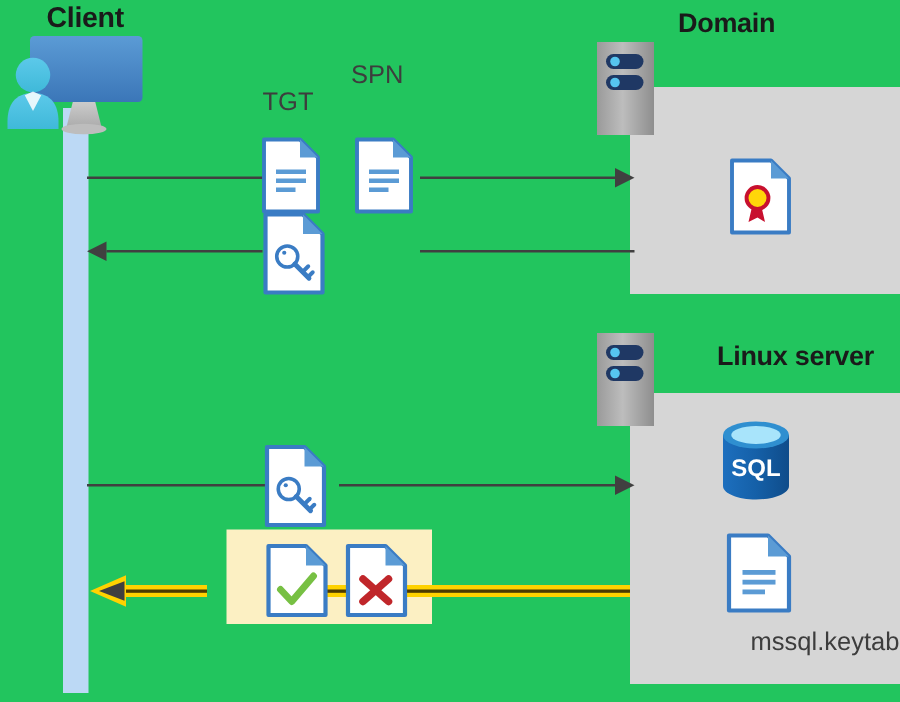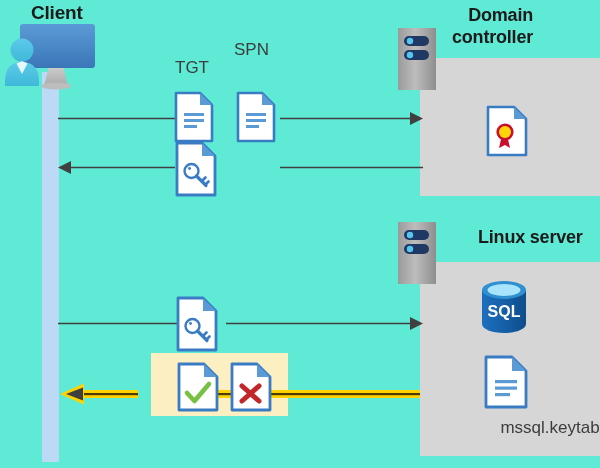--- a/index.html
+++ b/index.html
@@ -7,21 +7,21 @@
     padding: 0;
     background: #ffffff;
   }
   body {
     font-family: "Liberation Sans", sans-serif;
   }
   #diagram {
     position: relative;
     width: 600px;
     height: 468px;
-    background: #5eead4;
+    background: #22c55e;
     overflow: hidden;
   }
   .abs { position: absolute; }
 
   
   .gray-panel {
     background: #d6d6d6;
   }
 
   
@@ -149,21 +149,20 @@
     </defs>
     <rect x="0" y="0" width="38" height="62" fill="url(#srvGrad1)"></rect>
     <rect x="6" y="8" width="25" height="10" rx="5" fill="#1f3864"></rect>
     <circle cx="12" cy="13" r="3.2" fill="#56c5f0"></circle>
     <rect x="6" y="22" width="25" height="10" rx="5" fill="#1f3864"></rect>
     <circle cx="12" cy="27" r="3.2" fill="#56c5f0"></circle>
   </svg>
 
   <div class="abs title title-dc" style="left:452px; top:4px;">
     <div>Domain</div>
-    <div>controller</div>
   </div>
 
   <svg class="abs" style="left:486px; top:105px;" width="42" height="52" viewBox="0 0 42 52">
     <path d="M2,2 L28,2 L40,14 L40,50 L2,50 Z" fill="#ffffff" stroke="#3a7cc4" stroke-width="2.6" stroke-linejoin="round"></path>
     <path d="M28,2 L40,14 L28,14 Z" fill="#5b9bd5"></path>
 
     <path d="M16,30 L13,43 L19,40 L24,43 L21,30 Z" fill="#c8102e"></path>
 
     <circle cx="19" cy="27" r="8.6" fill="#c8102e"></circle>
     <circle cx="19" cy="27" r="6" fill="#ffd60a"></circle>

